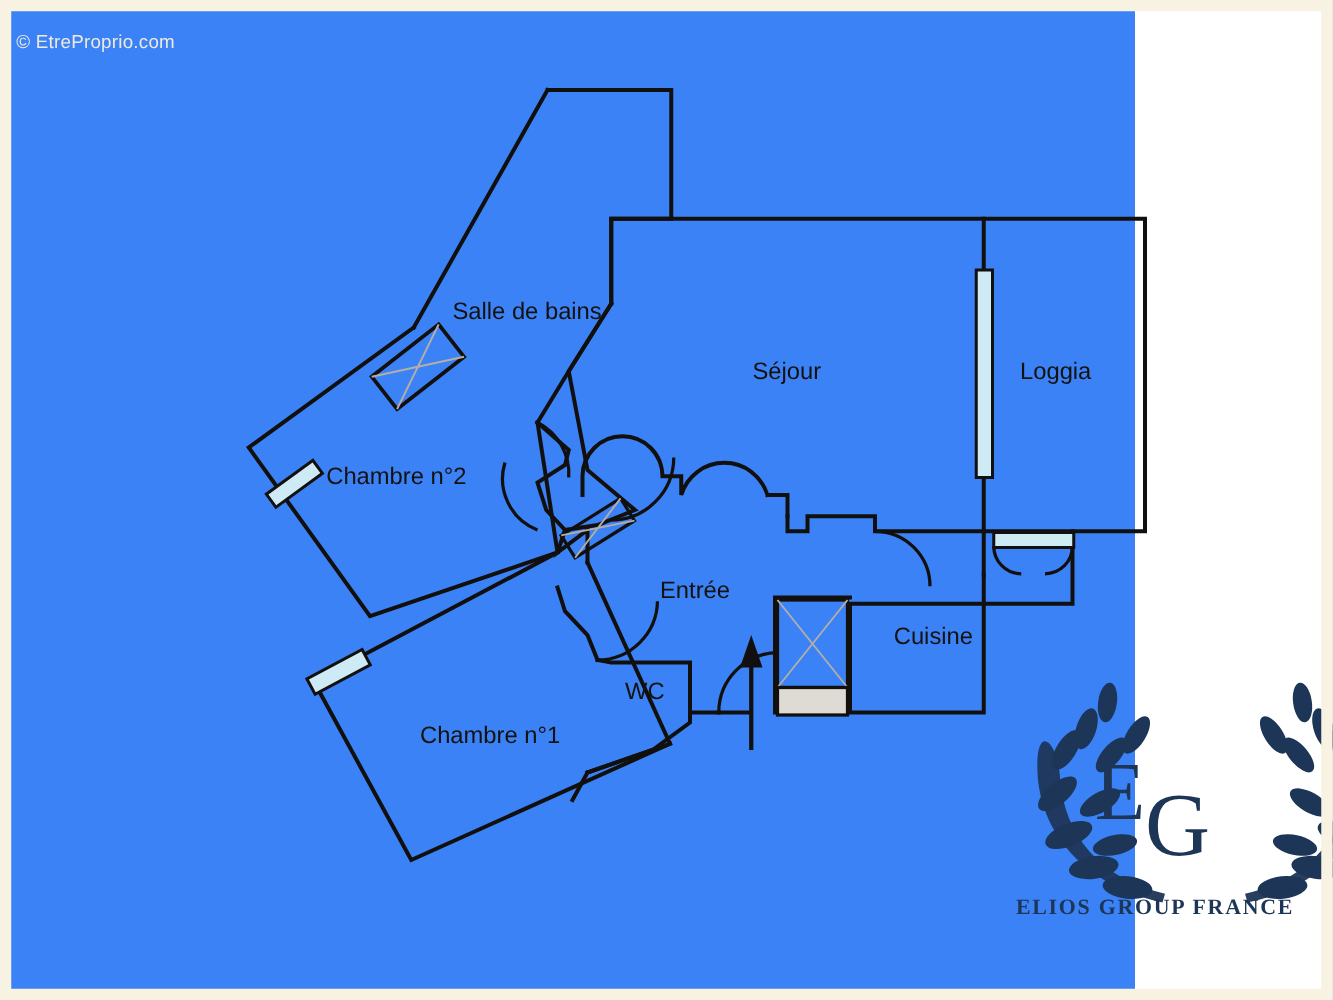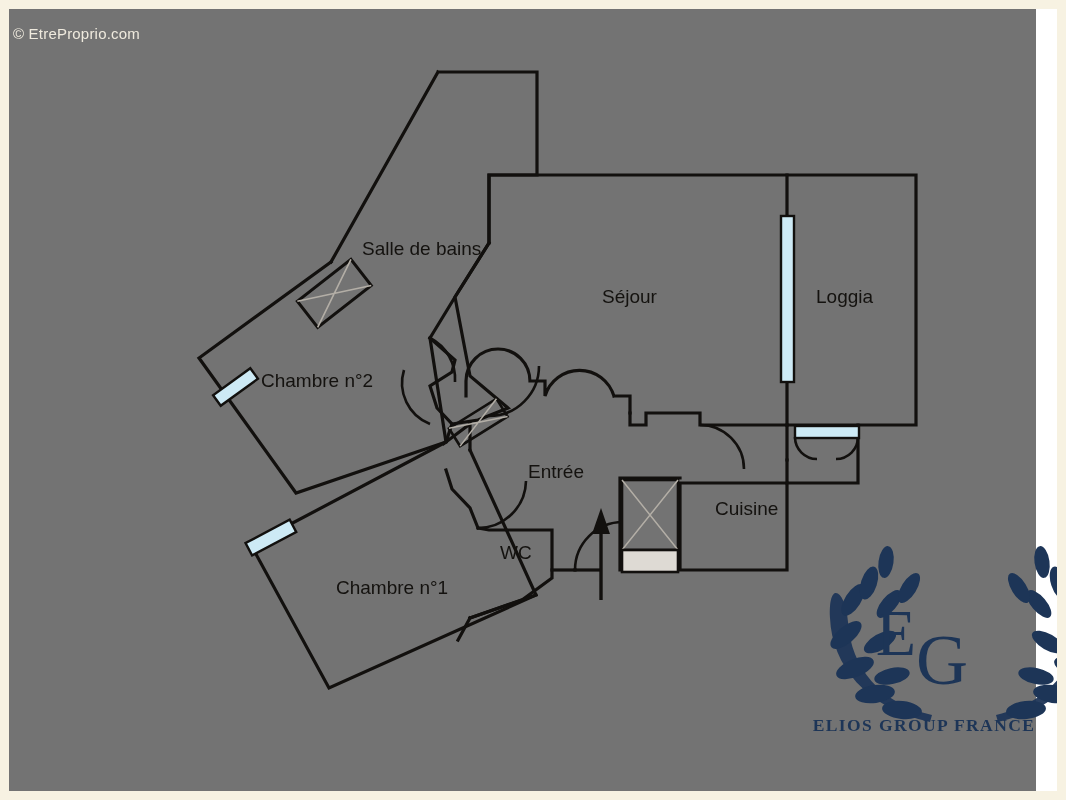--- a/index.html
+++ b/index.html
@@ -8,23 +8,23 @@
     background: #ffffff;
   }
   body {
     width: 1066px;
     height: 800px;
     font-family: "Liberation Sans", sans-serif;
     overflow: hidden;
   }
   #plan-page {
     position: relative;
-    width: 1036px;
-    height: 800px;
-    background: #737373;
+    width: 908px;
+    height: 800px;
+    background: #3b82f6;
     box-sizing: border-box;
   }
   
   #page-frame {
     position: absolute;
     left: 0; top: 0;
     width: 1066px;
     height: 800px;
     box-sizing: border-box;
     border: 9px solid #f7f2e2;

